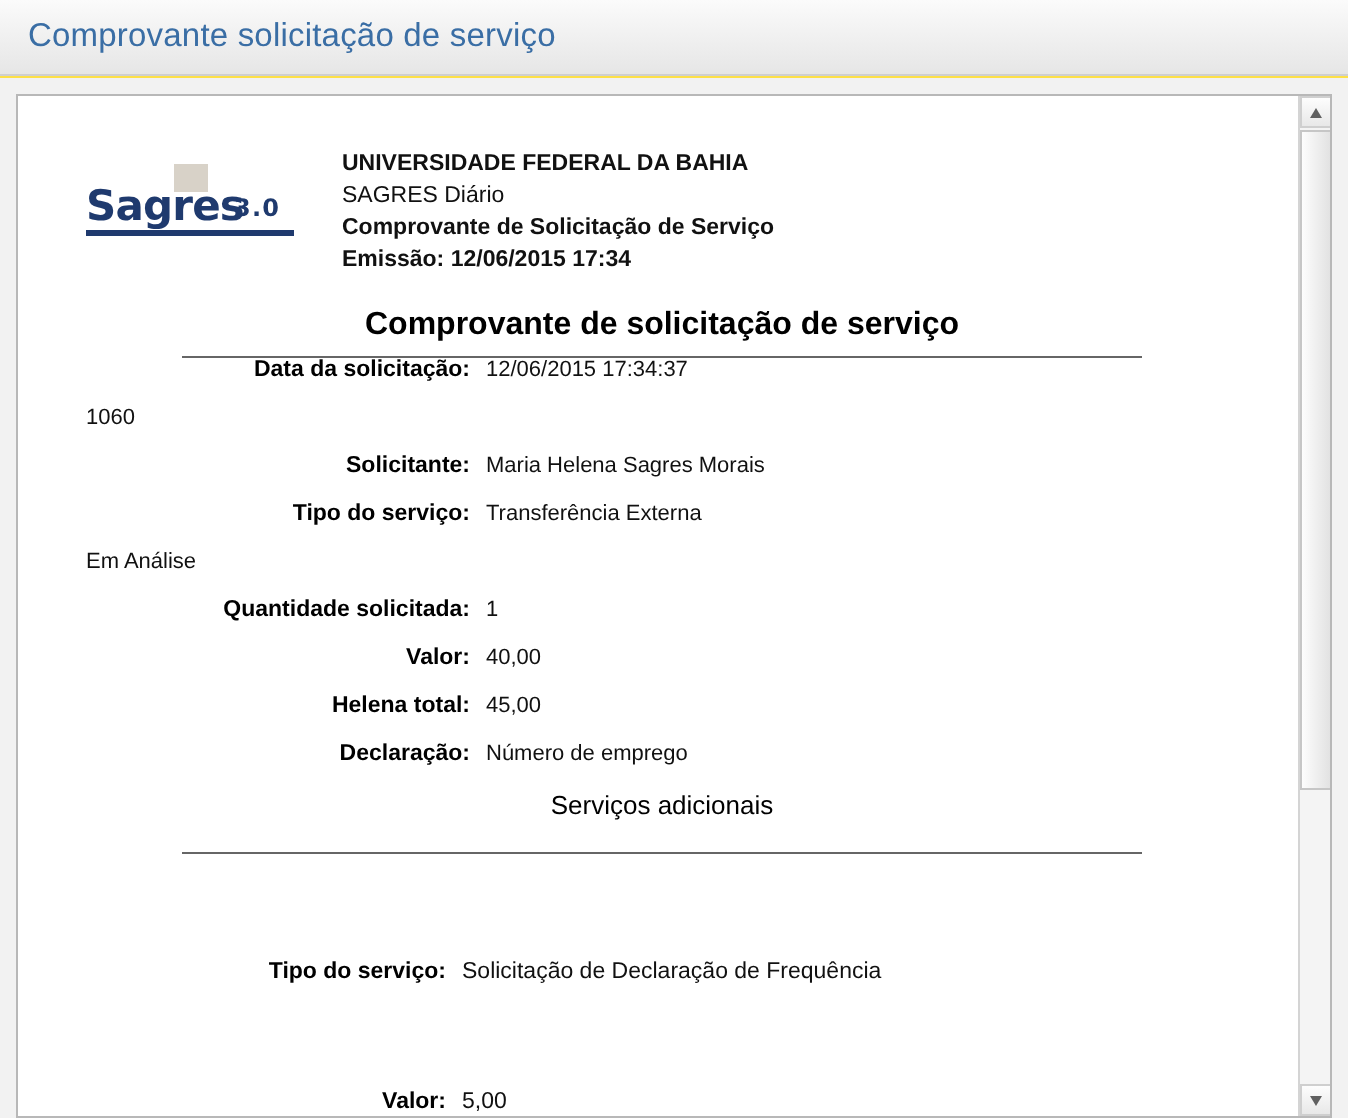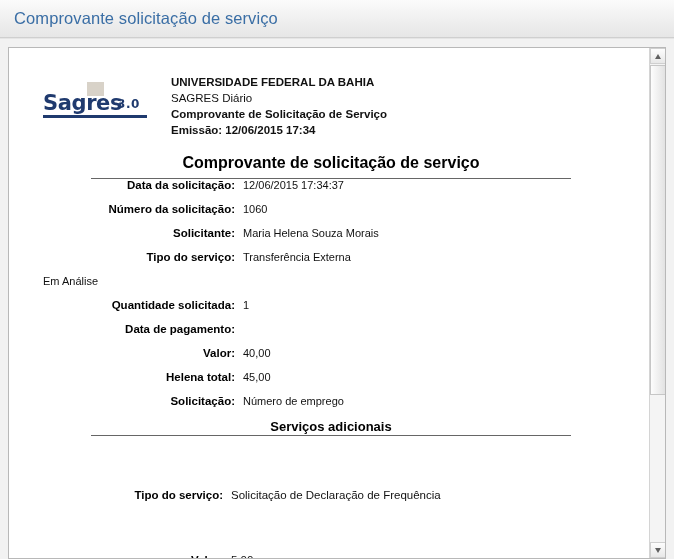--- a/index.html
+++ b/index.html
@@ -9,21 +9,21 @@
   }
   body {
     width: 674px;
     height: 559px;
     font-family: "Liberation Sans", sans-serif;
     overflow: hidden;
   }
   .window {
     width: 674px;
     height: 559px;
-    background: #e5e5e5;
+    background: #fde047;
     position: relative;
     box-sizing: border-box;
   }
   .titlebar {
     height: 38px;
     background: linear-gradient(to bottom, #fbfbfb 0%, #eeeeee 60%, #e6e6e6 100%);
     border-bottom: 1px solid #cfcfcf;
     display: flex;
     align-items: center;
     padding-left: 14px;
@@ -167,23 +167,23 @@
   }
   .field-value {
     font-size: 11px;
     color: #111;
   }
 
   
   .section-title {
     text-align: center;
     font-size: 13px;
-    font-weight: bold;
+    font-weight: normal;
     color: #000;
-    margin: 8px 0 1px 0;
+    margin: 8px 0 16px 0;
   }
   .section-rule {
     border: 0;
     border-top: 1px solid #666;
     margin: 0 48px 10px 48px;
   }
   .sub-row {
     display: flex;
     align-items: baseline;
     margin-bottom: 10px;
@@ -289,52 +289,47 @@
 
           <div class="doc-title">Comprovante de solicitação de serviço</div>
           <hr class="rule">
 
           <div class="fields">
             <div class="field-row">
               <div class="field-label">Data da solicitação:</div>
               <div class="field-value">12/06/2015 17:34:37</div>
             </div>
             <div class="field-row">
-              <div class="field-label">Número da solicitação:</div>
               <div class="field-value">1060</div>
             </div>
             <div class="field-row">
               <div class="field-label">Solicitante:</div>
-              <div class="field-value">Maria Helena Souza Morais</div>
+              <div class="field-value">Maria Helena Sagres Morais</div>
             </div>
             <div class="field-row">
               <div class="field-label">Tipo do serviço:</div>
               <div class="field-value">Transferência Externa</div>
             </div>
             <div class="field-row">
               <div class="field-value">Em Análise</div>
             </div>
             <div class="field-row">
               <div class="field-label">Quantidade solicitada:</div>
               <div class="field-value">1</div>
             </div>
             <div class="field-row">
-              <div class="field-label">Data de pagamento:</div>
-              <div class="field-value"></div>
-            </div>
-            <div class="field-row">
               <div class="field-label">Valor:</div>
               <div class="field-value">40,00</div>
             </div>
             <div class="field-row">
               <div class="field-label">Helena total:</div>
               <div class="field-value">45,00</div>
             </div>
             <div class="field-row">
-              <div class="field-label">Solicitação:</div>
+              <div class="field-label">Declaração:</div>
               <div class="field-value">Número de emprego</div>
             </div>
           </div>
 
           <div class="section-title">Serviços adicionais</div>
           <hr class="section-rule">
 
           <div class="sub-row">
             <div class="sub-label">Tipo do serviço:</div>
             <div class="sub-value">Solicitação de Declaração de Frequência</div>

